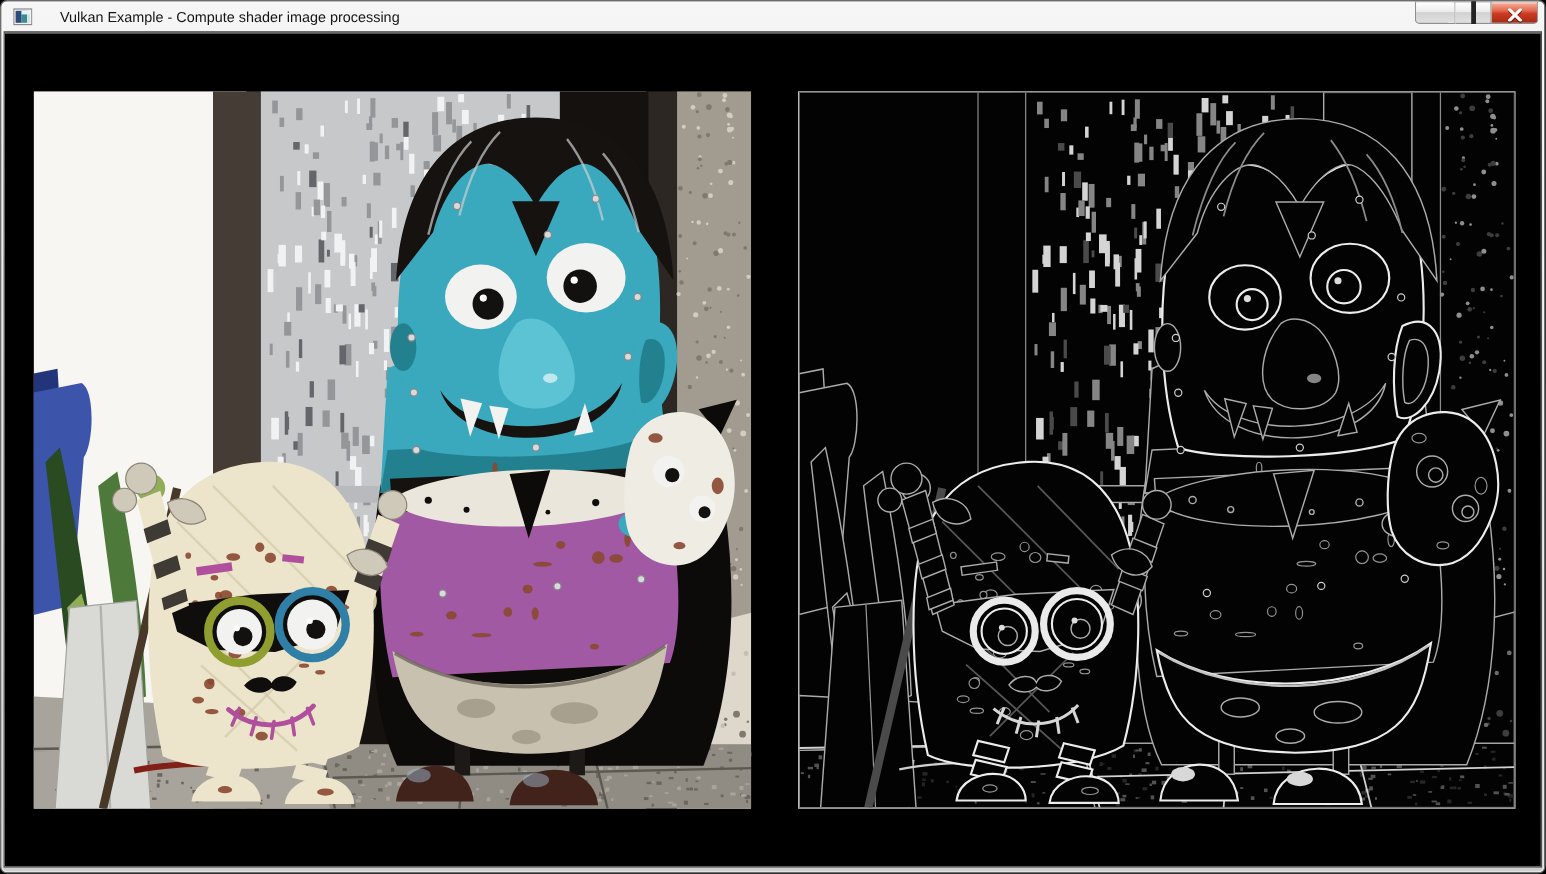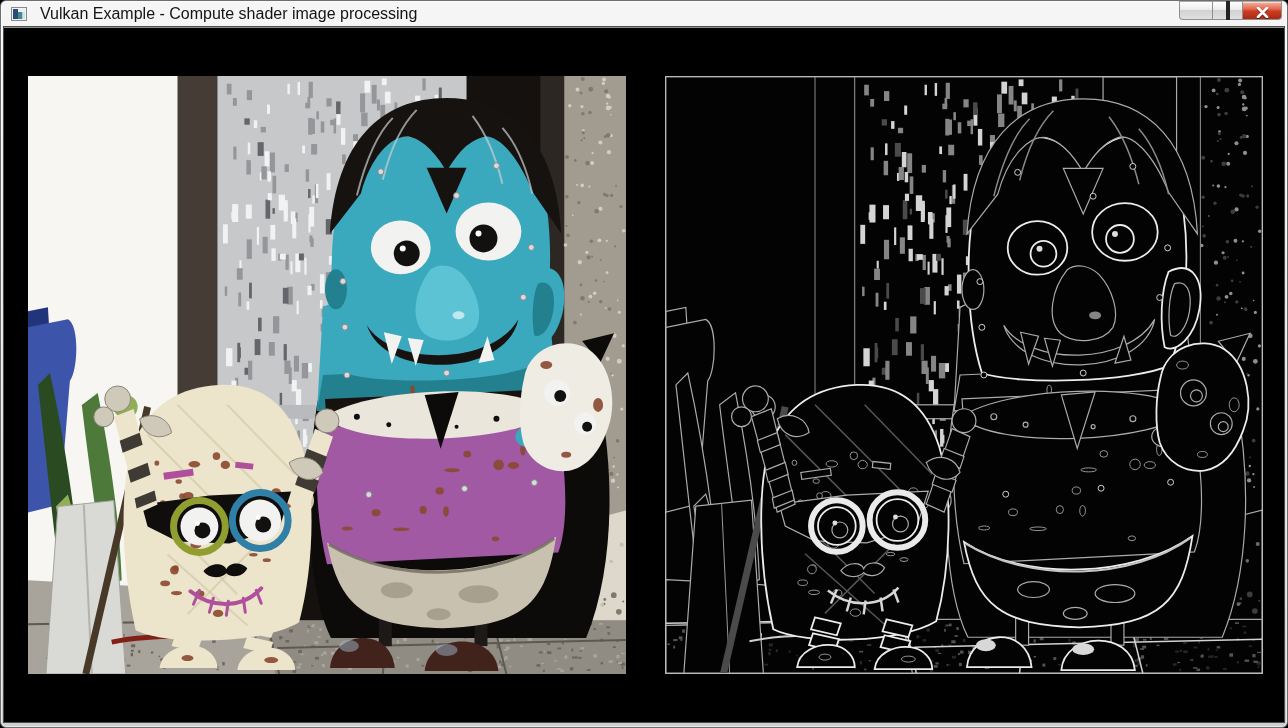--- a/index.html
+++ b/index.html
@@ -2,21 +2,21 @@
 <html style="--c-titlebar_top: #f6f6f6; --c-titlebar_bottom: #cfcfcf; --c-frame_border: #6e6e6e; --c-client_bg: #000000; --c-close_red: #cc3a22; --c-panel_border: #b9b9b9; --s-bright: #f7f6f3; --s-frame_dark: #453c35; --s-frame_dark2: #2c2722; --s-glass: #c6c8ca; --s-wall: #a29c90; --s-wall_base: #ddd8cb; --s-door_dark: #15110e; --s-pave: #908c83; --s-pave_light: #a8a49b; --s-blue: #3c55aa; --s-blue_dark: #23357a; --s-leaf: #4d7a3a; --s-leaf_dark: #2a4a22; --s-leaf_light: #8fae57; --s-panel_silver: #d9d9d5; --s-pole: #473828; --s-teal: #3aa8bd; --s-teal_light: #5cc3d4; --s-teal_dark: #23808f; --s-hair: #16120f; --s-eye: #f2f2f0; --s-pupil: #131110; --s-purple: #a259a4; --s-silver: #c9c1af; --s-silver_dark: #6f695e; --s-collar: #eae6db; --s-cape: #0d0b09; --s-leg: #1c1916; --s-foot: #42231c; --s-rust: #8a4830; --s-cream: #ece4cb; --s-cream_dark: #cfc5a4; --s-mask: #100e0c; --s-ring_olive: #8f9e2e; --s-ring_blue: #2f7fa6; --s-stitch: #b0509c; --s-cable: #822018; --s-ghost: #efece4; --s-ball: #cfc9ba; --s-edge_stroke: #ababab; --s-edge_bright: #ececec;"><head>
 <meta charset="utf-8">
 <style>
   html,body{margin:0;padding:0;background:#000;width:1288px;height:728px;overflow:hidden;
     font-family:"Liberation Sans",sans-serif;}
   .window{position:absolute;left:0;top:0;width:1286px;height:726px;border:1px solid var(--c-frame_border,#6e6e6e);
     border-radius:6px;background:linear-gradient(var(--c-titlebar_top,#f6f6f6),var(--c-titlebar_bottom,#cfcfcf));
     box-shadow:inset 0 0 0 1px rgba(255,255,255,.55);}
   .titlebar{position:relative;height:26px;display:flex;align-items:center;padding-left:10px;}
   .app-icon{width:16px;height:16px;flex:0 0 auto;}
-  .title{font-size:16px;color:#141414;margin-left:13px;white-space:nowrap;text-align:center;}
+  .title{font-size:12px;color:#141414;margin-left:23px;white-space:nowrap;text-align:center;}
   .controls{position:absolute;top:0;right:5px;display:flex;}
   .ctl{box-sizing:border-box;height:19px;border:1px solid #8f8f8f;border-top:1px solid #a8a8a8;
     background:linear-gradient(#ffffff,#ececec 45%,#d2d2d2 50%,#e0e0e0);
     box-shadow:inset 0 1px 0 rgba(255,255,255,.9);padding:0;margin:0;cursor:default;}
   .ctl.min{width:34px;border-bottom-left-radius:4px;}
   .ctl.max{width:30px;border-left:none;}
   .ctl.close{width:39px;border-left:none;border-bottom-right-radius:4px;
     background:linear-gradient(#f6b3a0,#e26a50 40%,var(--c-close_red,#cc3a22) 55%,#a82a16);
     box-shadow:inset 0 1px 0 rgba(255,255,255,.55);}
   .glyph-min{width:12px;height:3px;background:#232323;margin:9px auto 0;box-shadow:0 1px 0 rgba(255,255,255,.6);}

